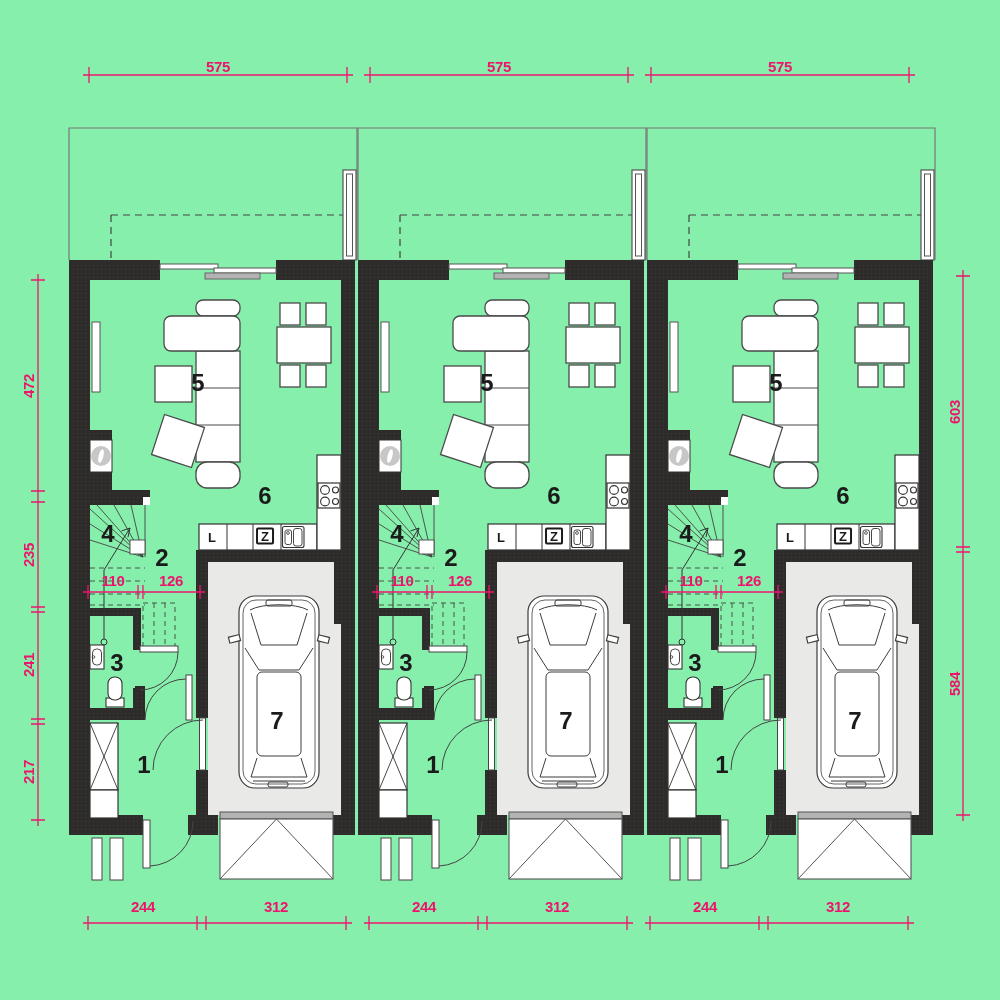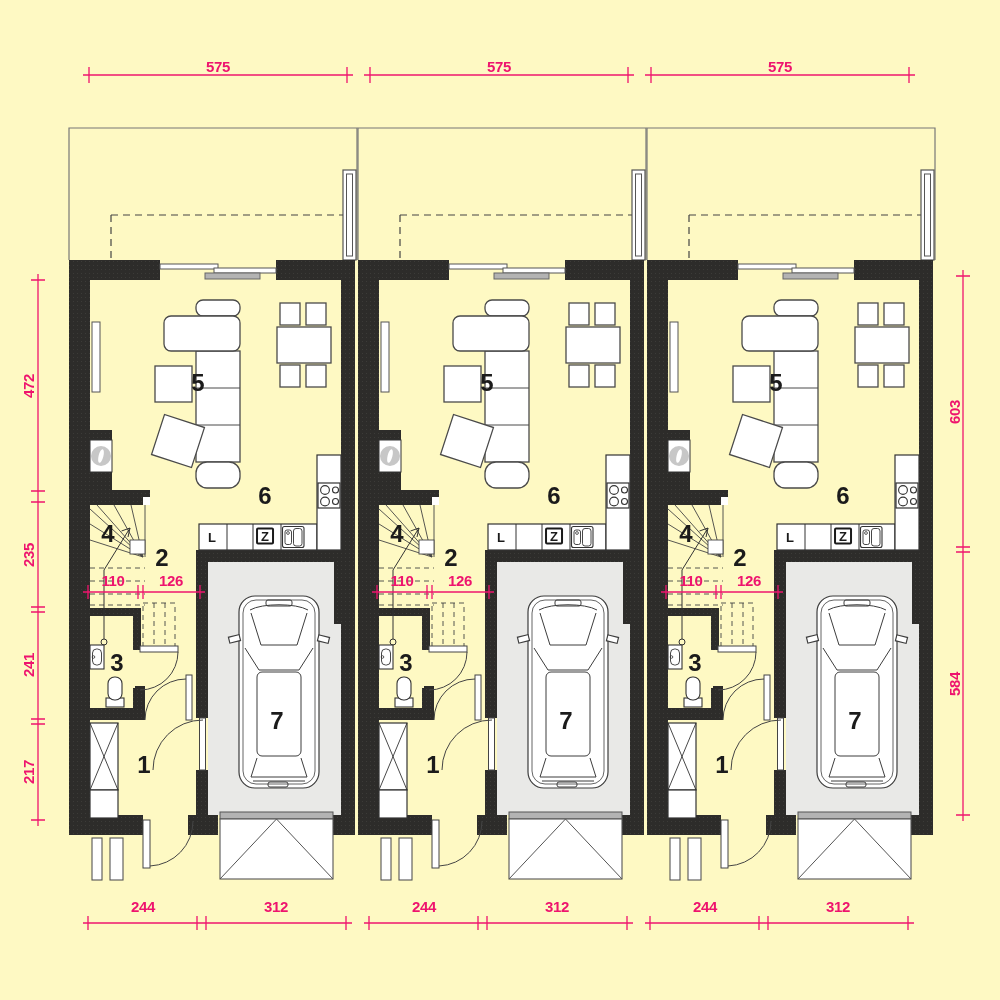--- a/index.html
+++ b/index.html
@@ -1,16 +1,16 @@
 <!DOCTYPE html>
 <html><head>
 <meta charset="utf-8">
 <style>
   html,body{margin:0;padding:0;background:#e9e9e9;}
-  #stage{position:relative;width:1000px;height:1000px;margin:0 auto;background:#fef9c3;overflow:hidden;
+  #stage{position:relative;width:1000px;height:1000px;margin:0 auto;background:#86efac;overflow:hidden;
          font-family:"Liberation Sans","DejaVu Sans",sans-serif;}
   #plan-svg{position:absolute;left:0;top:0;}
   .lbl{position:absolute;transform:translate(-50%,-50%);font-weight:bold;white-space:nowrap;line-height:1;}
   .rot{transform:translate(-50%,-50%) rotate(-90deg);}
   .dim{color:#ee146e;font-size:15px;letter-spacing:-0.4px;}
   .room{color:#1b1b1b;font-size:24px;}
   .kit{color:#1b1b1b;font-size:13px;}
   .zbox{border:2px solid #1b1b1b;border-radius:2px;padding:0 3px;background:#fff;}
 </style>
 </head>

